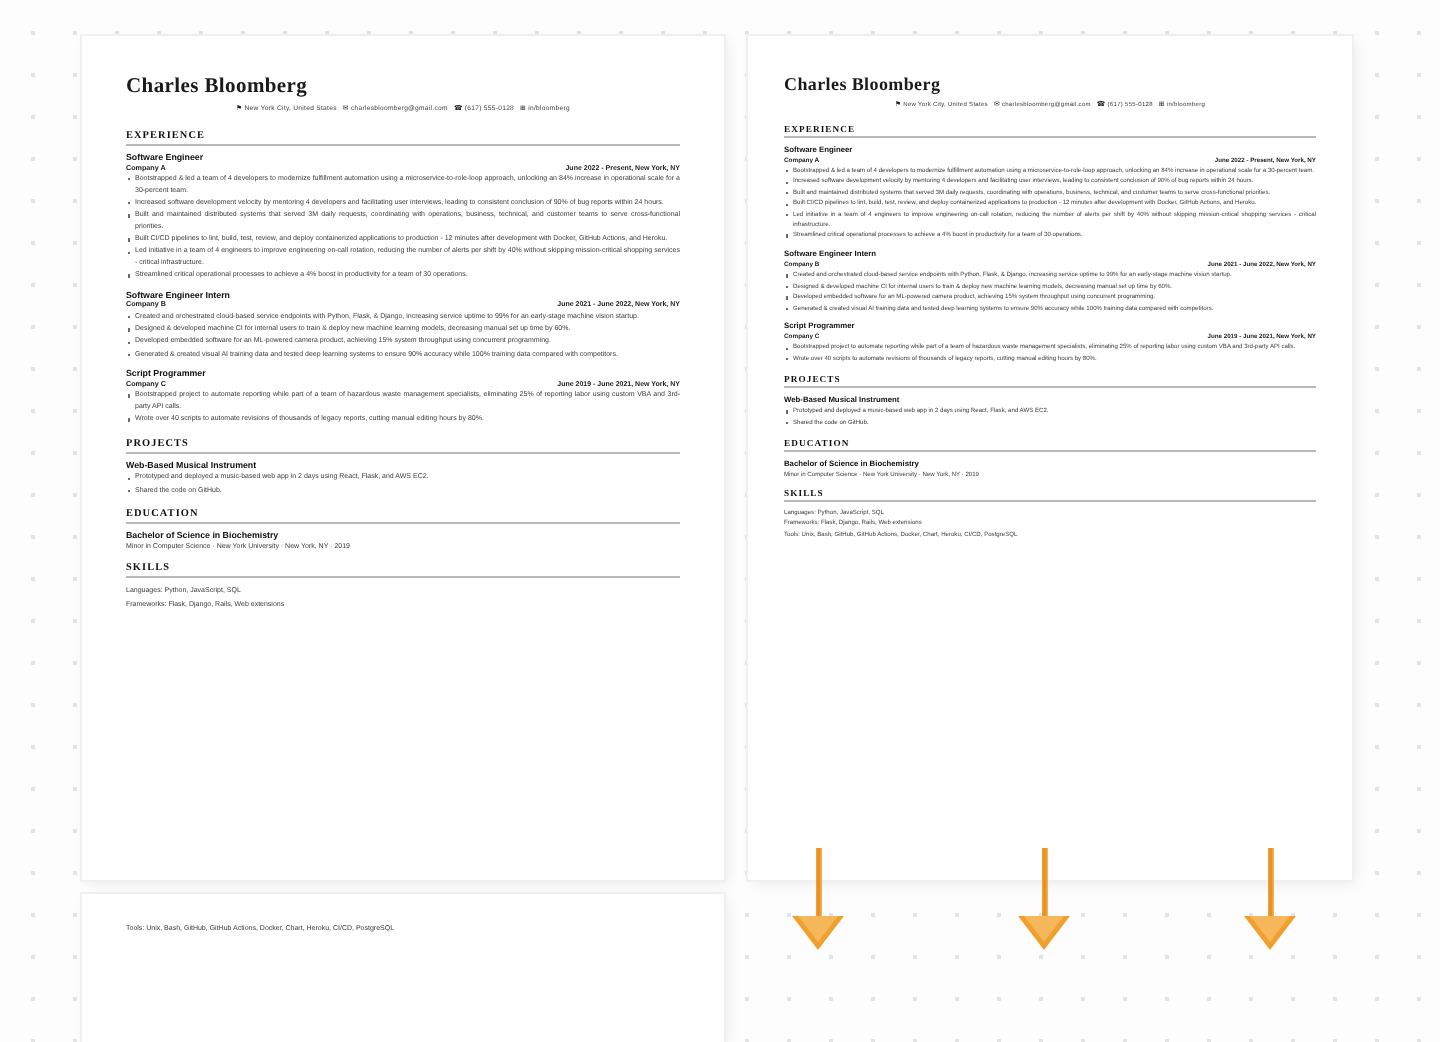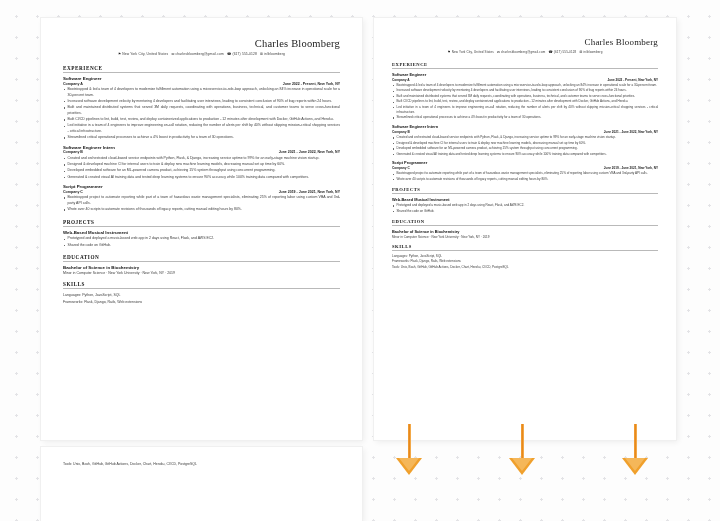--- a/index.html
+++ b/index.html
@@ -23,23 +23,23 @@
   #page-left{ left:41px;  top:18px; width:321px; height:422px; }
   #page-right{ left:374px; top:18px; width:302px; height:422px; }
   #page-left-cont{ left:41px; top:447px; width:321px; height:74px; }
 
   .page-inner{ position:absolute; left:0; top:0; right:0; bottom:0; padding:10px 22px; box-sizing:border-box; }
   #page-right .page-inner{ padding:10px 18px; }
   #page-left-cont .page-inner{ padding:14px 22px; }
 
   
   .rname{
-    text-align:right;
+    text-align:left;
     font-family:"Liberation Serif", serif;
-    font-weight:normal;
+    font-weight:bold;
     font-size:10.5px;
     letter-spacing:.2px;
     color:#1b1b1b;
     margin:10px 0 3px 0;
   }
   #page-right .rname{ font-size:9px; margin:9px 0 3px 0; }
 
   .rcontact{
     text-align:center;
     font-size:3.3px;

